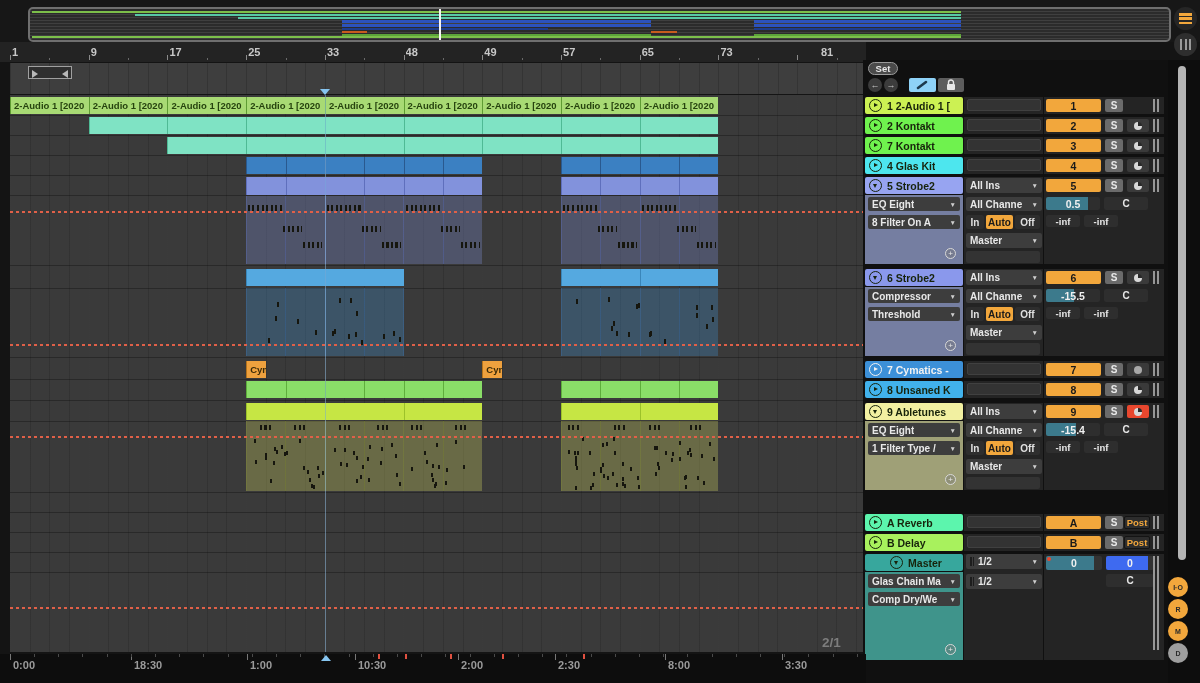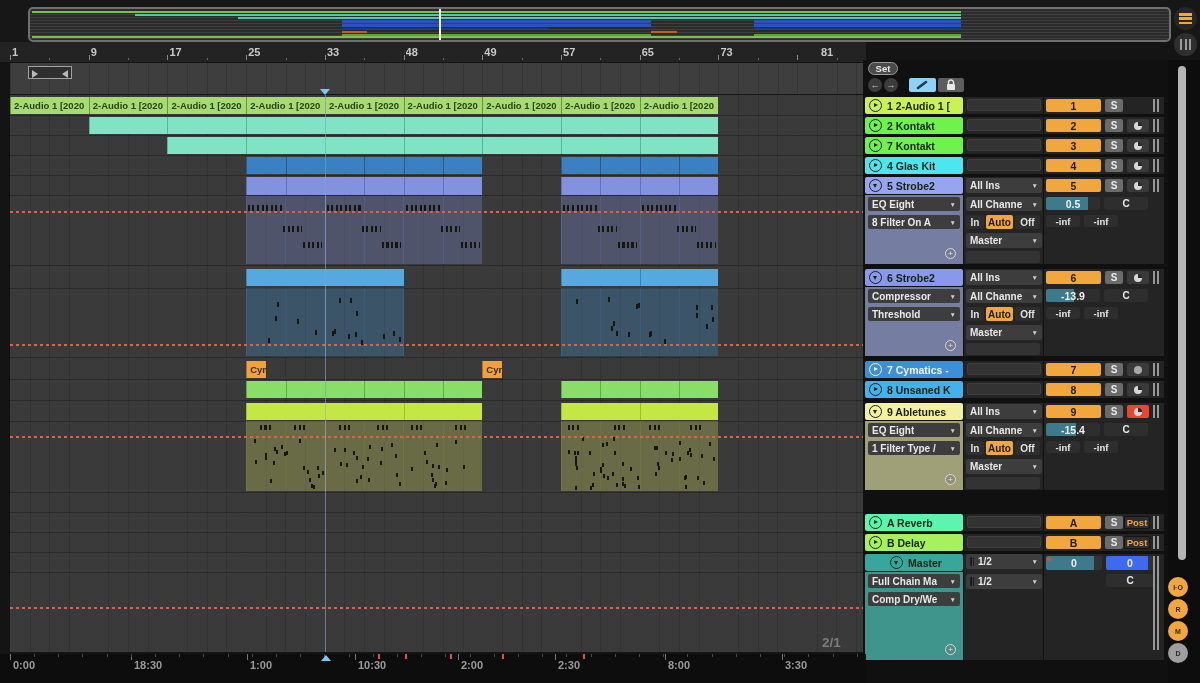--- a/index.html
+++ b/index.html
@@ -544,21 +544,21 @@
         <span class="arw">▼</span>
       </div>
       <div class="abs" style="left: 103px; top: 283px; width: 74px; height: 12px; background: rgb(51, 51, 51); border-radius: 2px;"></div>
       <div class="abs btn" style="left: 183px; top: 211px; width: 55px; height: 13px; background: rgb(242, 167, 60); color: rgb(26, 26, 26); font-size: 10.5px;">6</div>
       <div class="abs btn" style="left: 242px; top: 211px; width: 18px; height: 13px; background: rgb(107, 107, 107); color: rgb(232, 232, 232); font-size: 10px;">S</div>
       <div class="abs btn" style="left: 264px; top: 211px; width: 22px; height: 13px; background: rgb(58, 58, 58);">
         <span style="width: 8px; height: 8px; border-radius: 50%; background: conic-gradient(rgb(42, 42, 42) 0deg, rgb(42, 42, 42) 90deg, rgb(216, 216, 216) 90deg, rgb(216, 216, 216) 360deg);"></span>
       </div>
       <div class="abs" style="left: 183px; top: 229px; width: 54px; height: 13px; background: rgb(46, 46, 46); border-radius: 2px; overflow: hidden;">
         <div class="abs" style="left: 0px; top: 0px; width: 52%; height: 100%; background: rgb(60, 122, 140);"></div>
-        <div class="abs" style="left: 0px; top: 0.5px; width: 100%; text-align: center; font-size: 10.5px; font-weight: bold; color: rgb(240, 240, 240);">-13.9</div>
+        <div class="abs" style="left: 0px; top: 0.5px; width: 100%; text-align: center; font-size: 10.5px; font-weight: bold; color: rgb(240, 240, 240);">-15.5</div>
       </div>
       <div class="abs btn" style="left: 241px; top: 229px; width: 44px; height: 13px; background: rgb(46, 46, 46); color: rgb(232, 232, 232); font-size: 10px;">C</div>
       <div class="abs btn" style="left: 183px; top: 247px; width: 34px; height: 12px; background: rgb(46, 46, 46); color: rgb(232, 232, 232); font-size: 9.5px;">-inf</div>
       <div class="abs btn" style="left: 221px; top: 247px; width: 34px; height: 12px; background: rgb(46, 46, 46); color: rgb(232, 232, 232); font-size: 9.5px;">-inf</div>
       <div class="abs meter" style="left: 290px; top: 211px; height: 13px;"></div>
       <div class="abs meter" style="left: 294px; top: 211px; height: 13px;"></div>
       <div class="abs" style="left: 101px; top: 301px; width: 79px; height: 17px; background: rgb(36, 36, 36);"></div>
       <div class="abs" style="left: 181px; top: 301px; width: 120px; height: 17px; background: rgb(36, 36, 36);"></div>
       <div class="abs namecell" style="left: 2px; top: 301px; width: 98px; height: 17px; background: rgb(60, 144, 216); color: rgb(242, 242, 242); justify-content: flex-start;">
         <span class="foldic" style="border: 1.4px solid rgb(242, 242, 242); color: rgb(242, 242, 242);">
@@ -669,21 +669,21 @@
       <div class="abs" style="left: 101px; top: 494px; width: 79px; height: 106px; background: rgb(36, 36, 36);"></div>
       <div class="abs" style="left: 181px; top: 494px; width: 120px; height: 106px; background: rgb(36, 36, 36);"></div>
       <div class="abs namecell" style="left: 2px; top: 494px; width: 98px; height: 17px; background: rgb(55, 167, 157); color: rgb(23, 35, 11); justify-content: center;">
         <span class="foldic" style="border: 1.4px solid rgb(23, 35, 11); color: rgb(23, 35, 11);">
           <span class="tri-d"></span>
         </span>
         <span style="white-space: nowrap; overflow: hidden;">Master</span>
       </div>
       <div class="abs" style="left: 2px; top: 512px; width: 98px; height: 88px; background: rgb(63, 148, 139);"></div>
       <div class="abs dd" style="left: 5px; top: 514px; width: 92px; height: 14px;">
-        <span style="white-space: nowrap; overflow: hidden;">Full Chain Ma</span>
+        <span style="white-space: nowrap; overflow: hidden;">Glas Chain Ma</span>
         <span class="arw">▼</span>
       </div>
       <div class="abs dd" style="left: 5px; top: 532px; width: 92px; height: 14px;">
         <span style="white-space: nowrap; overflow: hidden;">Comp Dry/We</span>
         <span class="arw">▼</span>
       </div>
       <div class="abs" style="left: 82px; top: 584px; width: 11px; height: 11px; border-radius: 50%; border: 1px solid rgb(216, 216, 216); background: rgba(120, 120, 120, 0.4); color: rgb(232, 232, 232); font-size: 8px; display: flex; align-items: center; justify-content: center;">+</div>
       <div class="abs dd" style="left: 103px; top: 494px; width: 76px; height: 15px;">
         <span style="width: 4px; height: 9px; margin-right: 4px; background: repeating-linear-gradient(90deg, rgb(29, 29, 29) 0px, rgb(29, 29, 29) 1.5px, transparent 1.5px, transparent 3px);"></span>
         <span>1/2</span>

